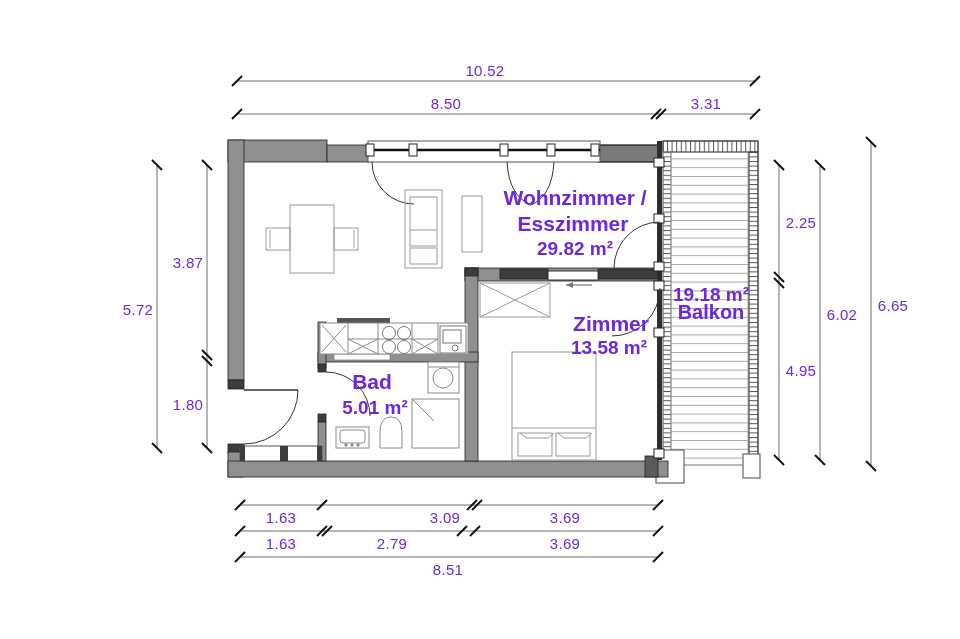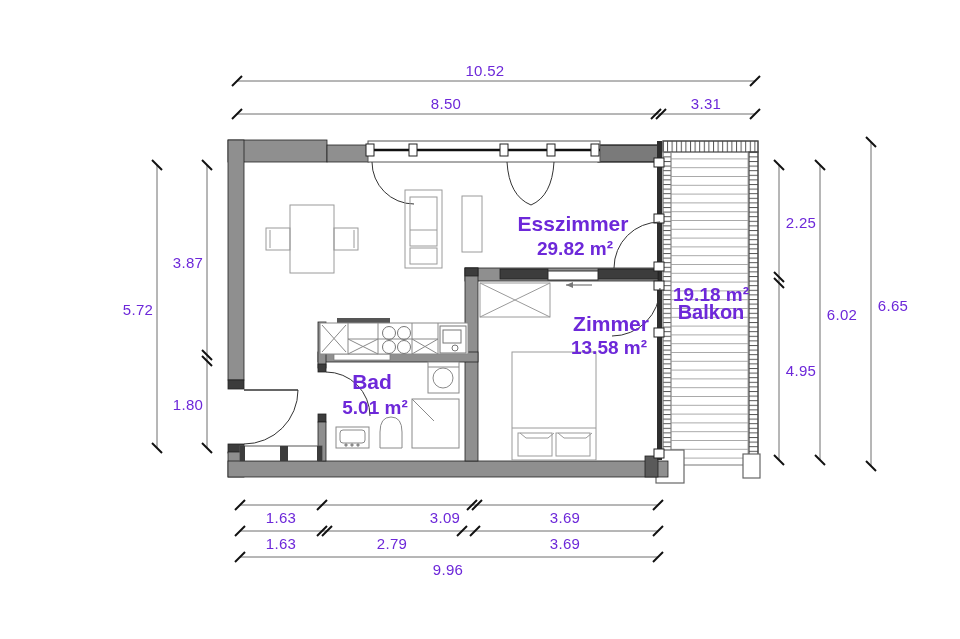--- a/index.html
+++ b/index.html
@@ -264,20 +264,21 @@
           <line x1="322" y1="536" x2="332" y2="526"></line>
         <line x1="457" y1="536" x2="467" y2="526"></line>
           <line x1="470" y1="536" x2="480" y2="526"></line>
         <line x1="653" y1="536" x2="663" y2="526"></line>
         <line x1="235" y1="562" x2="245" y2="552"></line>
           <line x1="653" y1="562" x2="663" y2="552"></line>
       </g>
     </g>
   </svg>
 
+  <div class="lbl room-name" style="left:575px;top:197px;">Wohnzimmer /</div>
   <div class="lbl room-name" style="left:573px;top:223px;">Esszimmer</div>
   <div class="lbl room-area" style="left:575px;top:248px;">29.82 m²</div>
 
   <div class="lbl room-name-balkon" style="left:711px;top:270px;">Balkon</div>
   <div class="lbl room-area" style="left:711px;top:294px;">19.18 m²</div>
 
   <div class="lbl room-name" style="left:611px;top:323px;">Zimmer</div>
   <div class="lbl room-area" style="left:609px;top:347px;">13.58 m²</div>
 
   <div class="lbl room-name" style="left:372px;top:381px;text-align:right;">Bad</div>
@@ -295,15 +296,15 @@
   <div class="lbl dim" style="left:801px;top:370px;">4.95</div>
   <div class="lbl dim" style="left:842px;top:314px;">6.02</div>
   <div class="lbl dim" style="left:893px;top:305px;">6.65</div>
 
   <div class="lbl dim" style="left:281px;top:517px;">1.63</div>
   <div class="lbl dim" style="left:397px;top:517px;margin-left:48px;">3.09</div>
   <div class="lbl dim" style="left:565px;top:517px;">3.69</div>
   <div class="lbl dim" style="left:281px;top:543px;">1.63</div>
   <div class="lbl dim" style="left:392px;top:543px;">2.79</div>
   <div class="lbl dim" style="left:565px;top:543px;">3.69</div>
-  <div class="lbl dim" style="left:448px;top:569px;">9.96</div>
+  <div class="lbl dim" style="left:448px;top:569px;">8.51</div>
 
 </div>
 
 </body></html>

